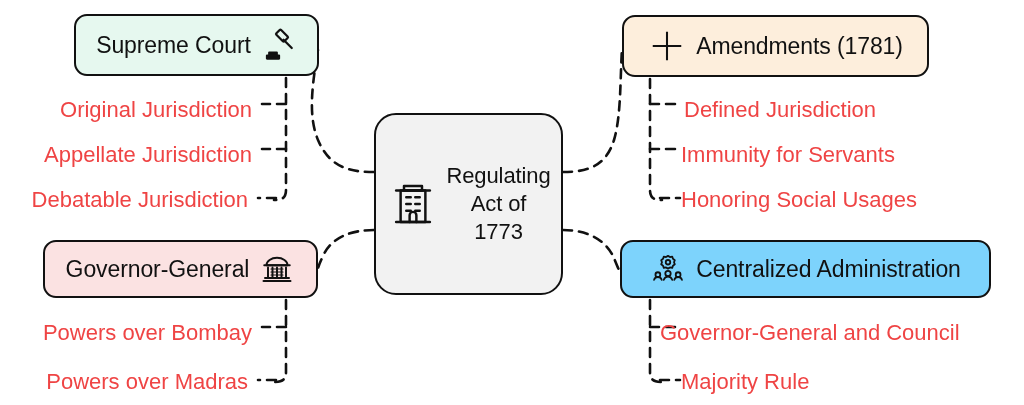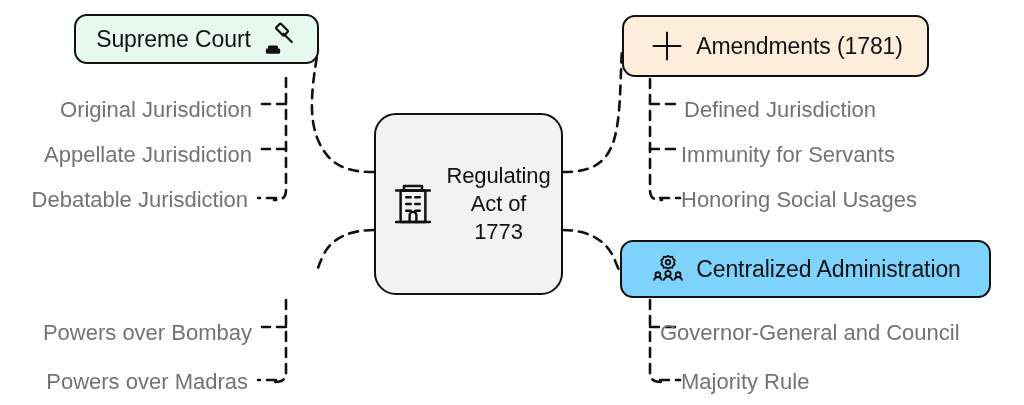--- a/index.html
+++ b/index.html
@@ -63,21 +63,21 @@
     font-size: 22px;
   }
   #center-node .label {
     text-align: center;
     white-space: pre-line;
     line-height: 1.28;
   }
 
   
   #node-supreme-court {
-    left: 74px; top: 14px; width: 245px; height: 50px;
+    left: 74px; top: 14px; width: 245px; height: 62px;
     background: #e6f8ef;
   }
   #node-governor-general {
     left: 43px; top: 240px; width: 275px; height: 58px;
     background: #fbe2e2;
   }
   #node-amendments {
     left: 622px; top: 15px; width: 307px; height: 62px;
     background: #fdeedc;
   }
@@ -85,21 +85,21 @@
     left: 620px; top: 240px; width: 371px; height: 58px;
     background: #7dd3fc;
   }
 
   
   .sub {
     position: absolute;
     font-size: 22px;
     line-height: 1;
     white-space: nowrap;
-    color: #737373;
+    color: #ef4444;
   }
   .sub.right-align { text-align: right; }
   .sub.left-align  { text-align: center; }
 </style>
 </head>
 <body>
 
 <div id="stage">
 
   <svg id="edges" viewBox="0 0 1024 405">
@@ -153,20 +153,33 @@
     <span class="ico">
       <svg width="36" height="36" viewBox="0 0 48 48" fill="none" stroke="#111111" stroke-width="3" stroke-linecap="round" stroke-linejoin="round">
         <rect x="20.5" y="7" width="15" height="9" rx="1.4" transform="rotate(45 28 11.5)"></rect>
         <path d="M30 17 L41 28" stroke-width="3"></path>
         <path d="M8 38h16v4H8z" fill="#111111"></path>
         <path d="M11 34h10v4H11z" fill="#111111"></path>
       </svg>
     </span>
   </div>
 
+  <div class="node" id="node-governor-general">
+    <span class="label">Governor-General</span>
+    <span class="ico">
+      <svg width="36" height="36" viewBox="0 0 48 48" fill="none" stroke="#111111" stroke-width="2.6" stroke-linecap="round" stroke-linejoin="round">
+        <path d="M10 19a14 10 0 0 1 28 0z"></path>
+        <path d="M7 19h34"></path>
+        <path d="M12 22v14M18 22v14M24 22v14M30 22v14M36 22v14"></path>
+        <path d="M8 36h32"></path>
+        <path d="M6 40h36"></path>
+        <path d="M16 24h16M16 28h16M16 32h16" stroke-width="1.6"></path>
+      </svg>
+    </span>
+  </div>
 
   <div class="node" id="node-amendments">
     <span class="ico">
       <svg width="38" height="38" viewBox="0 0 48 48" fill="none" stroke="#111111" stroke-width="2.6" stroke-linecap="butt">
         <path d="M24 6v36M6 24h36"></path>
       </svg>
     </span>
     <span class="label">Amendments (1781)</span>
   </div>
 

